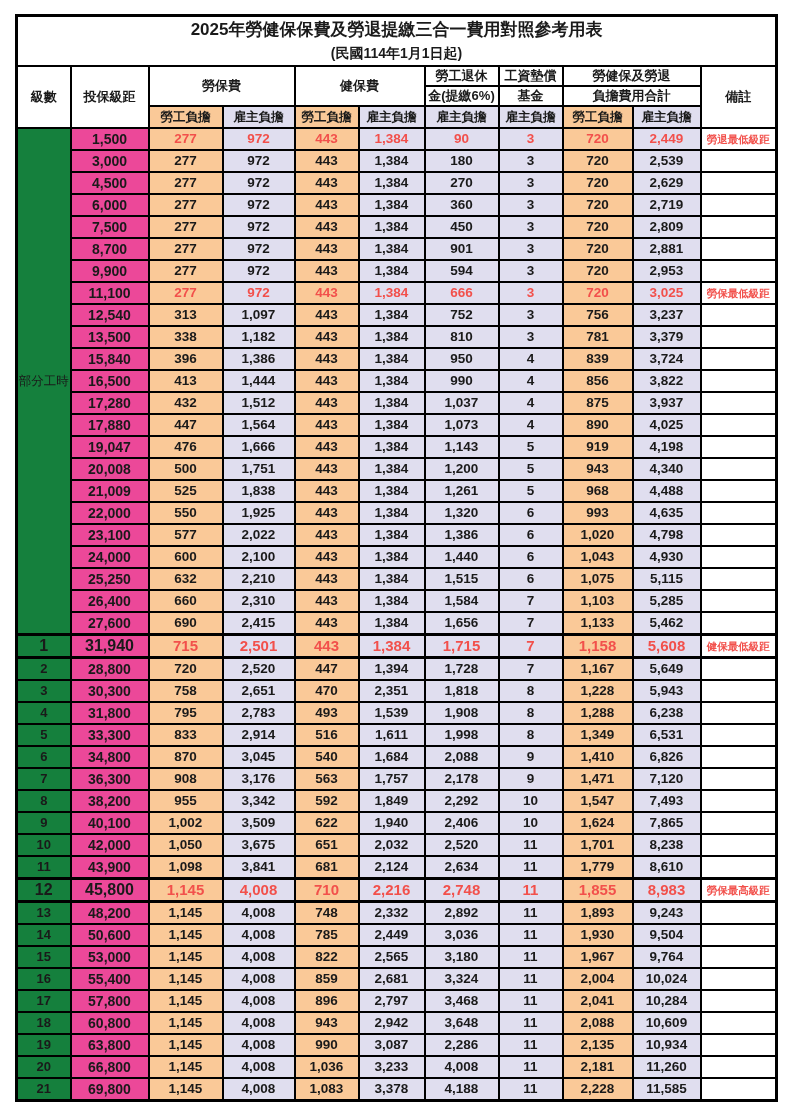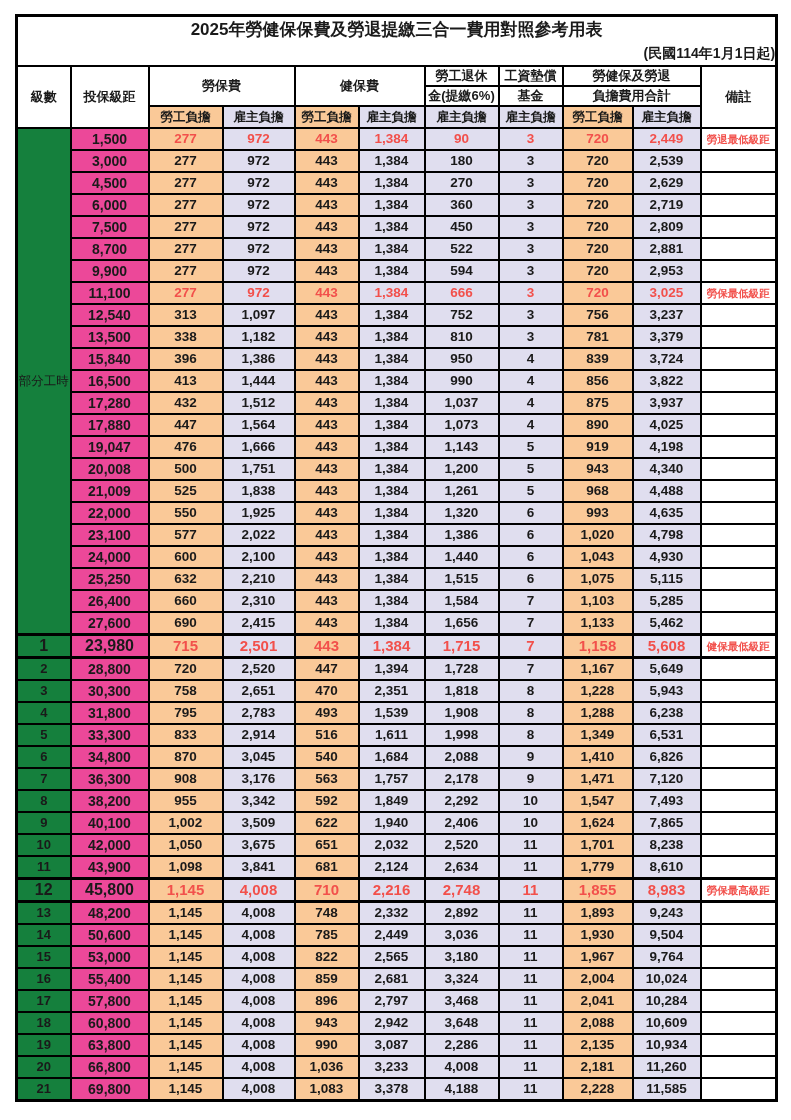--- a/index.html
+++ b/index.html
@@ -9,21 +9,21 @@
     --line:#000;
   }
   *{box-sizing:border-box;}
   body{margin:0;background:#fff;font-family:"Liberation Sans","DejaVu Sans",sans-serif;color:#1a1a1a;}
   .page{width:791px;height:1120px;background:#fff;padding:14px 16px 0 15px;overflow:hidden;}
   table{border-collapse:collapse;table-layout:fixed;width:760px;border:3px solid var(--line);}
   th,td{border:2px solid var(--line);text-align:center;vertical-align:middle;padding:0;white-space:nowrap;overflow:hidden;}
   
   .title-row th{border-bottom:2px solid var(--line);height:50px;background:#fff;}
   .title{font-size:17px;font-weight:700;line-height:25px;}
-  .subtitle{font-size:14px;font-weight:700;line-height:22px;text-align:right;}
+  .subtitle{font-size:14px;font-weight:700;line-height:22px;}
   
   thead .h1 th,thead .h2 th{font-size:13px;font-weight:700;height:18px;line-height:18px;background:#fff;}
   thead .h3 th{font-size:12.5px;font-weight:700;height:20px;line-height:20px;}
   th.emp,td.emp{background:var(--emp);}
   th.er,td.er{background:var(--er);}
   
   tbody td{height:20px;line-height:20px;font-size:13.5px;font-weight:700;}
   tbody td.lvl{background:#15803d;font-size:13px;}
   tbody td.part{font-weight:400;font-size:12.5px;letter-spacing:0;}
   tbody td.bracket{background:#ec4899;font-size:14px;}
@@ -145,21 +145,21 @@
           <td class="emp">720</td>
           <td class="er">2,809</td>
           <td class="note"></td>
         </tr>
         <tr>
           <td class="bracket">8,700</td>
           <td class="emp">277</td>
           <td class="er">972</td>
           <td class="emp">443</td>
           <td class="er">1,384</td>
-          <td class="er">522</td>
+          <td class="er">901</td>
           <td class="er">3</td>
           <td class="emp">720</td>
           <td class="er">2,881</td>
           <td class="note"></td>
         </tr>
         <tr>
           <td class="bracket">9,900</td>
           <td class="emp">277</td>
           <td class="er">972</td>
           <td class="emp">443</td>
@@ -357,21 +357,21 @@
           <td class="emp">443</td>
           <td class="er">1,384</td>
           <td class="er">1,656</td>
           <td class="er">7</td>
           <td class="emp">1,133</td>
           <td class="er">5,462</td>
           <td class="note"></td>
         </tr>
         <tr class="red-row em-row">
           <td class="lvl">1</td>
-          <td class="bracket">23,980</td>
+          <td class="bracket">31,940</td>
           <td class="emp">715</td>
           <td class="er">2,501</td>
           <td class="emp">443</td>
           <td class="er">1,384</td>
           <td class="er">1,715</td>
           <td class="er">7</td>
           <td class="emp">1,158</td>
           <td class="er">5,608</td>
           <td class="note">健保最低級距</td>
         </tr>

